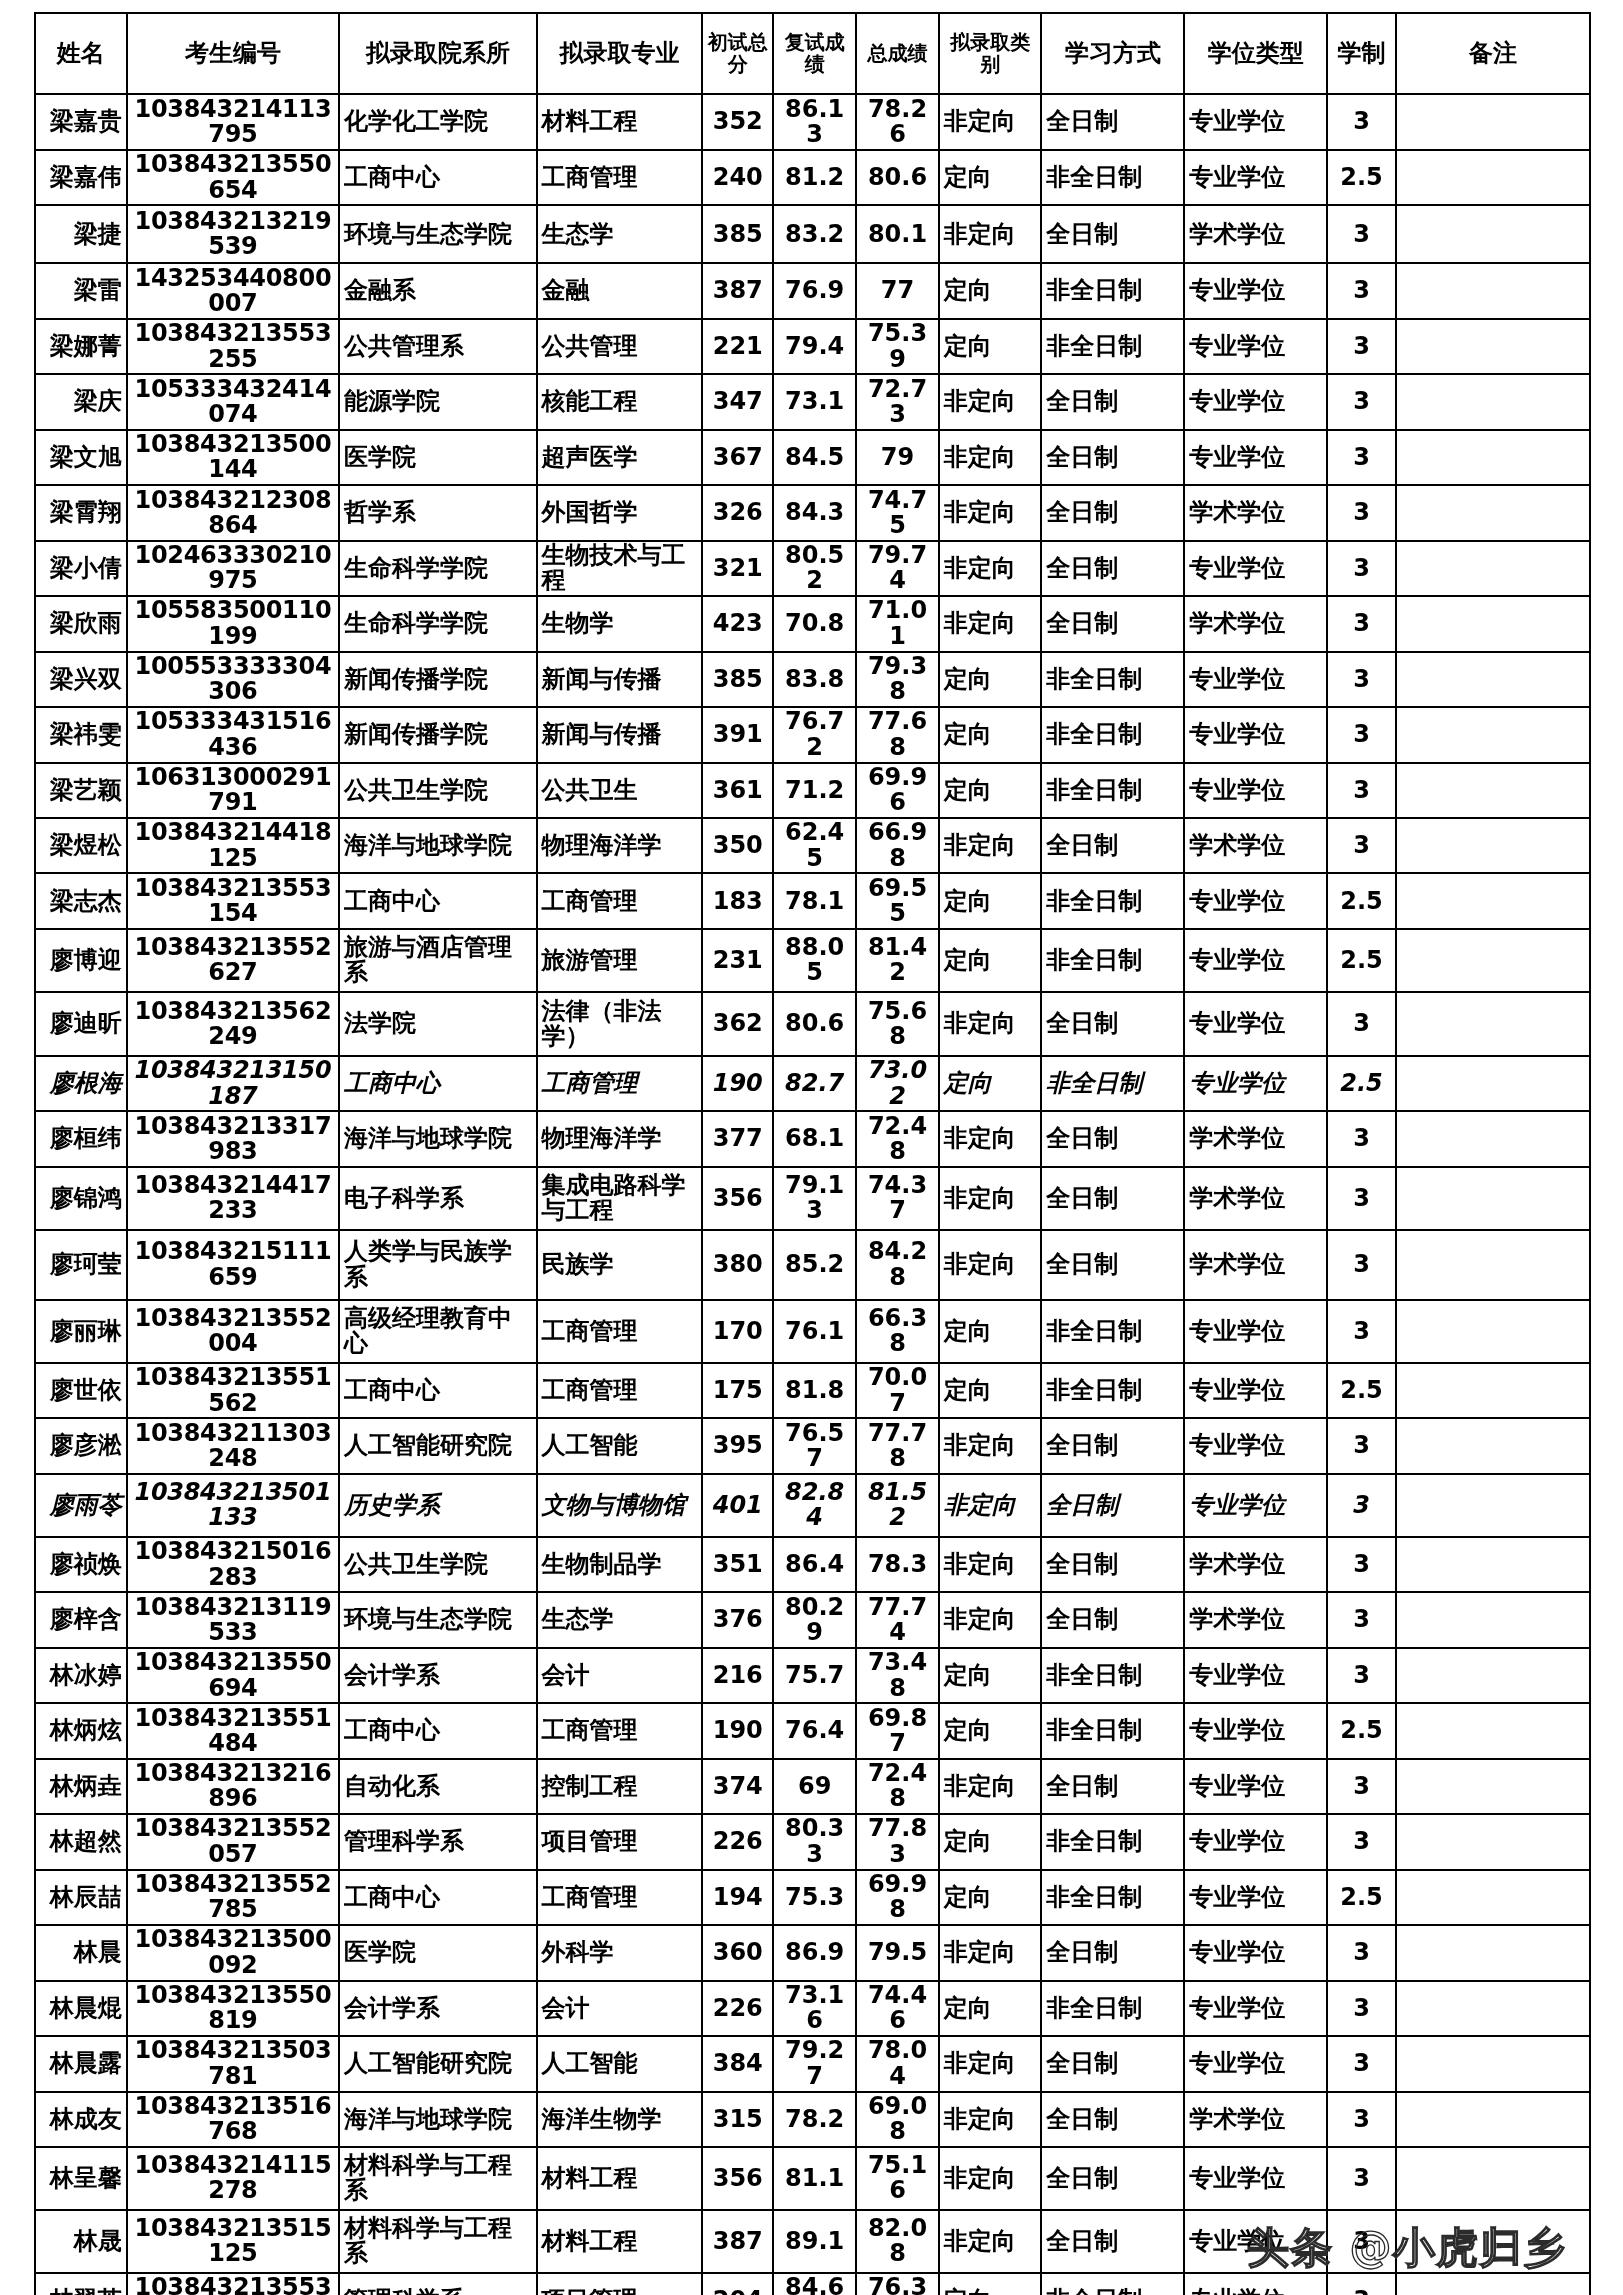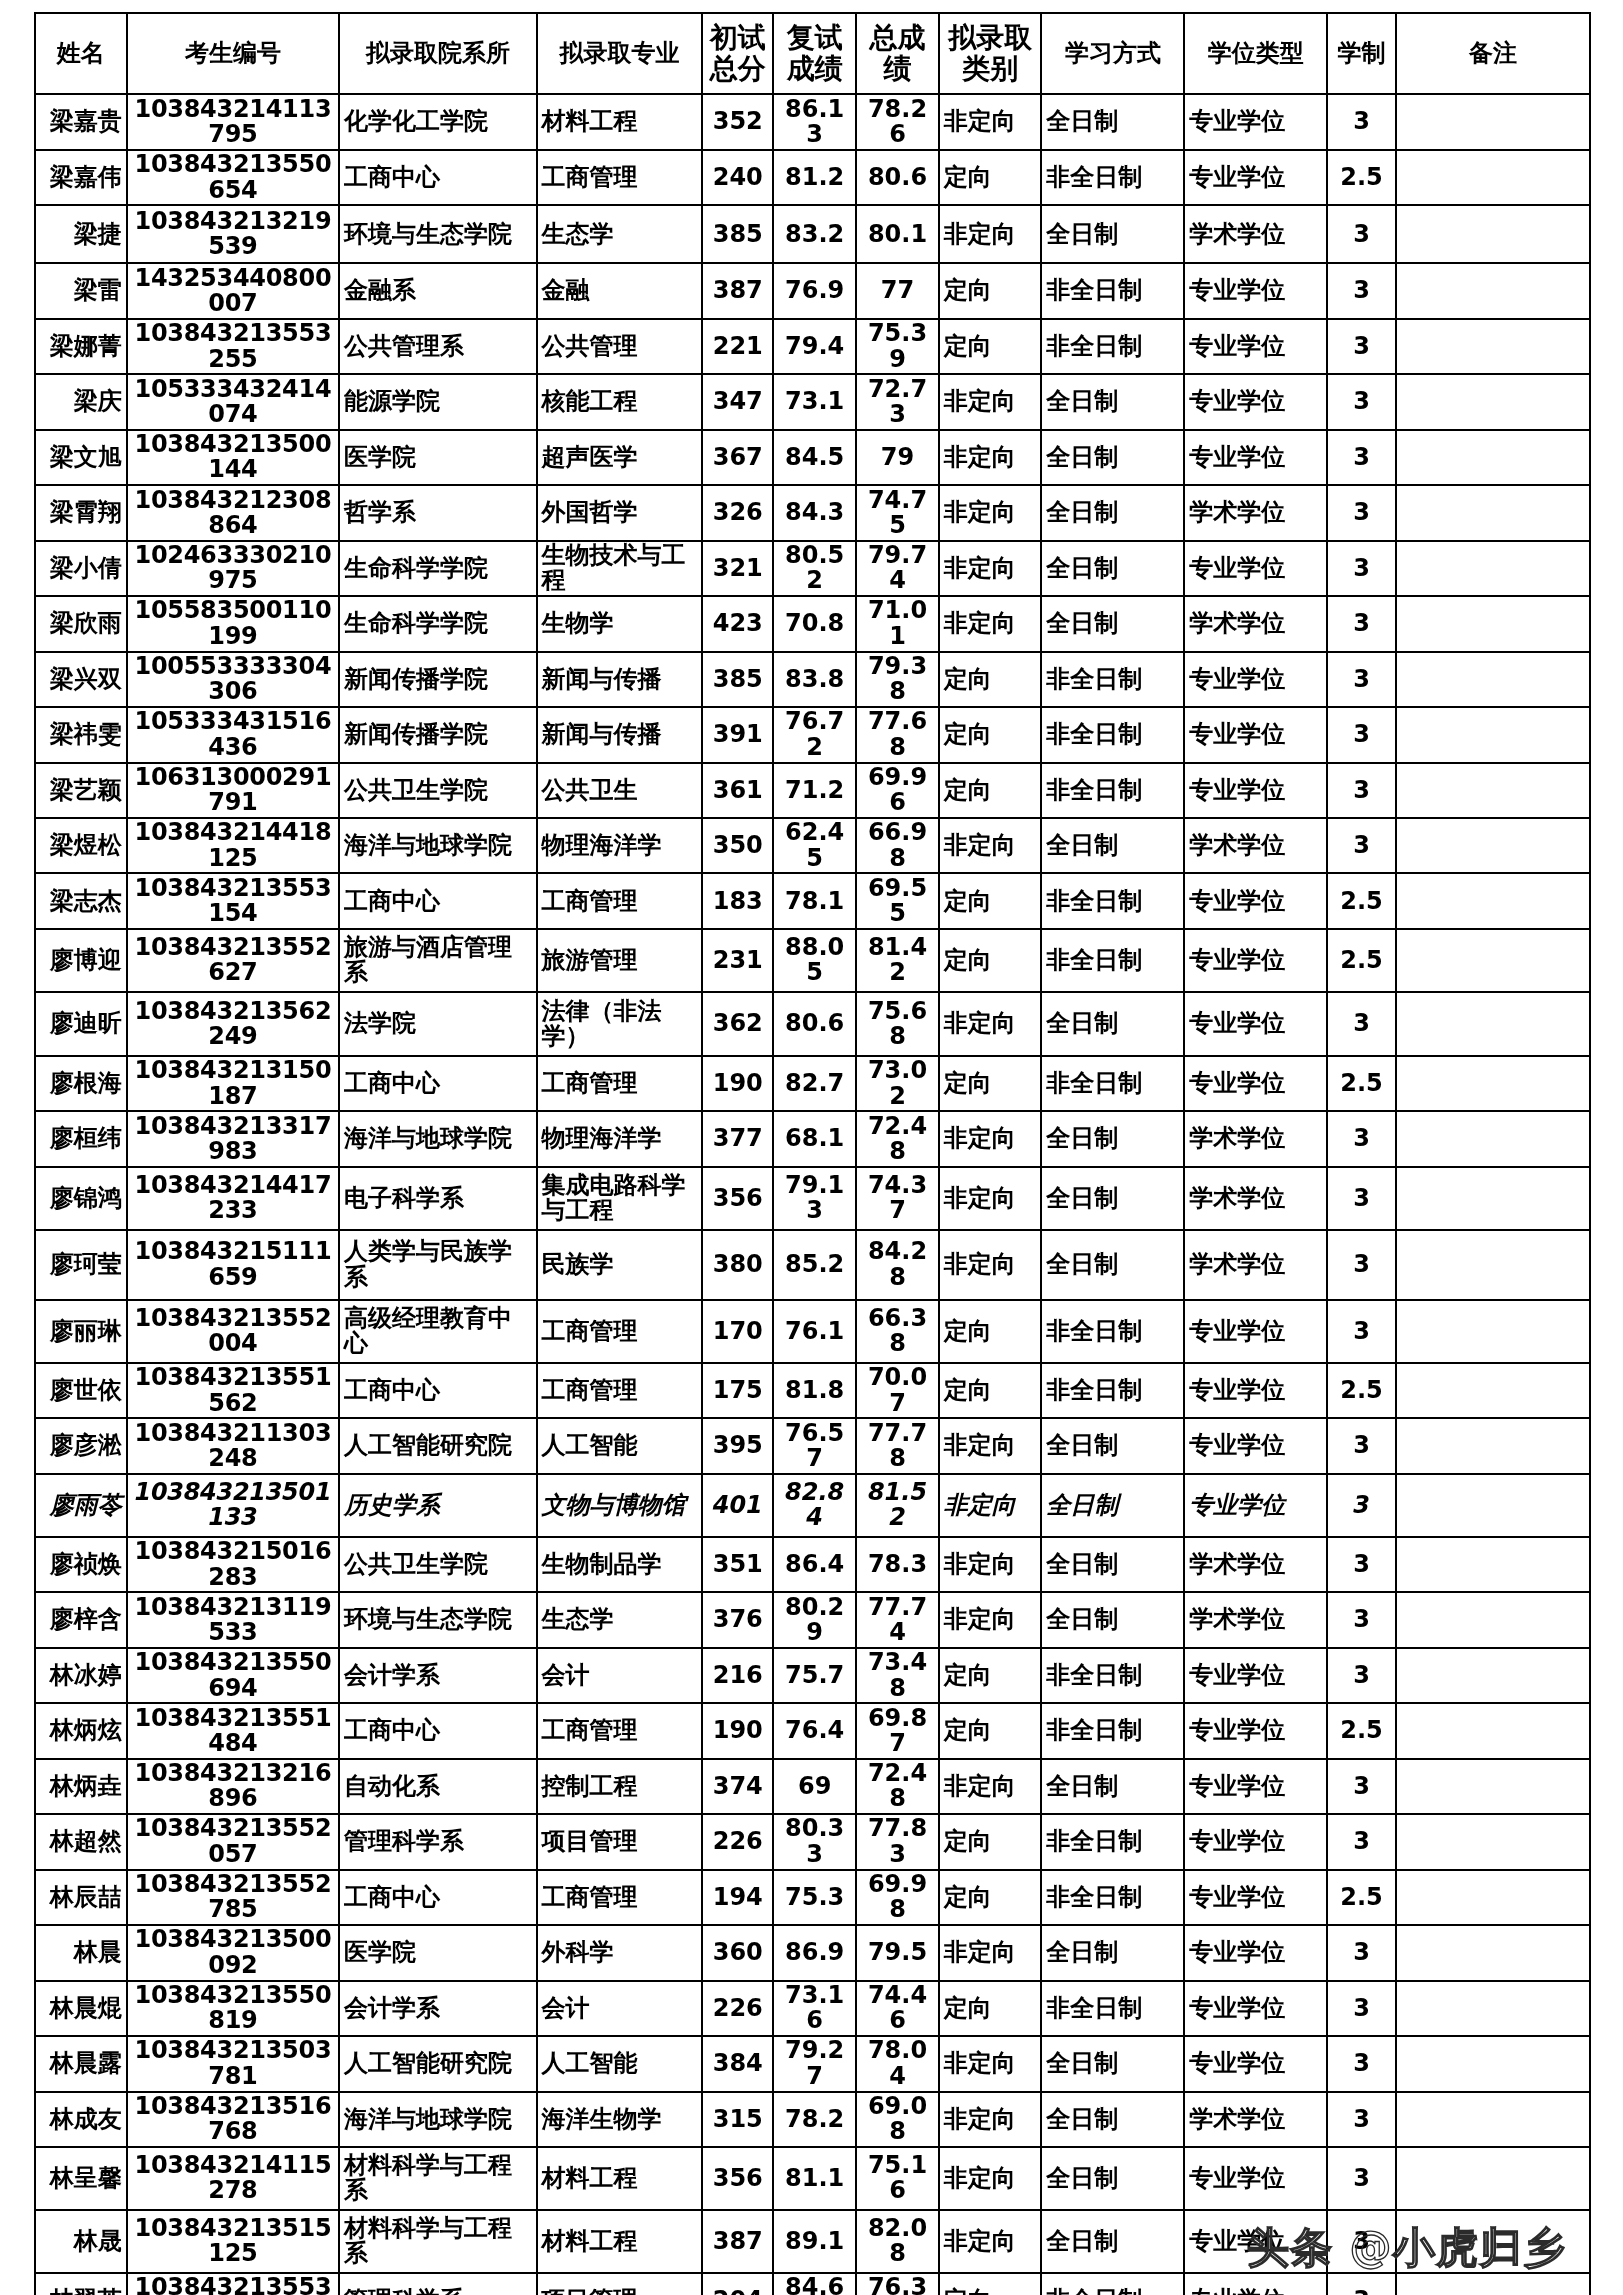--- a/index.html
+++ b/index.html
@@ -38,21 +38,21 @@
     overflow: hidden;
     word-break: break-all;
     background: #fff;
   }
   thead th {
     text-align: center;
     height: 77px;
     font-weight: 600;
   }
   thead th.wrap2 {
-    font-size: 28px;
+    font-size: 20px;
     line-height: 1.08;
   }
   
   col.c-name     { width: 84px; }
   col.c-id       { width: 195px; }
   col.c-college  { width: 181px; }
   col.c-major    { width: 152px; }
   col.c-first    { width: 65px; }
   col.c-second   { width: 76px; }
   col.c-total    { width: 76px; }
@@ -350,21 +350,21 @@
           <td class="txt">法律（非法学）</td>
           <td class="num">362</td>
           <td class="num">80.6</td>
           <td class="num">75.68</td>
           <td class="txt">非定向</td>
           <td class="txt">全日制</td>
           <td class="txt">专业学位</td>
           <td class="num">3</td>
           <td class="txt"></td>
         </tr>
-        <tr style="height: 33px;">
+        <tr style="height: 33px; font-style: italic;">
           <td class="name">廖根海</td>
           <td class="id">103843213150187</td>
           <td class="txt">工商中心</td>
           <td class="txt">工商管理</td>
           <td class="num">190</td>
           <td class="num">82.7</td>
           <td class="num">73.02</td>
           <td class="txt">定向</td>
           <td class="txt">非全日制</td>
           <td class="txt">专业学位</td>

